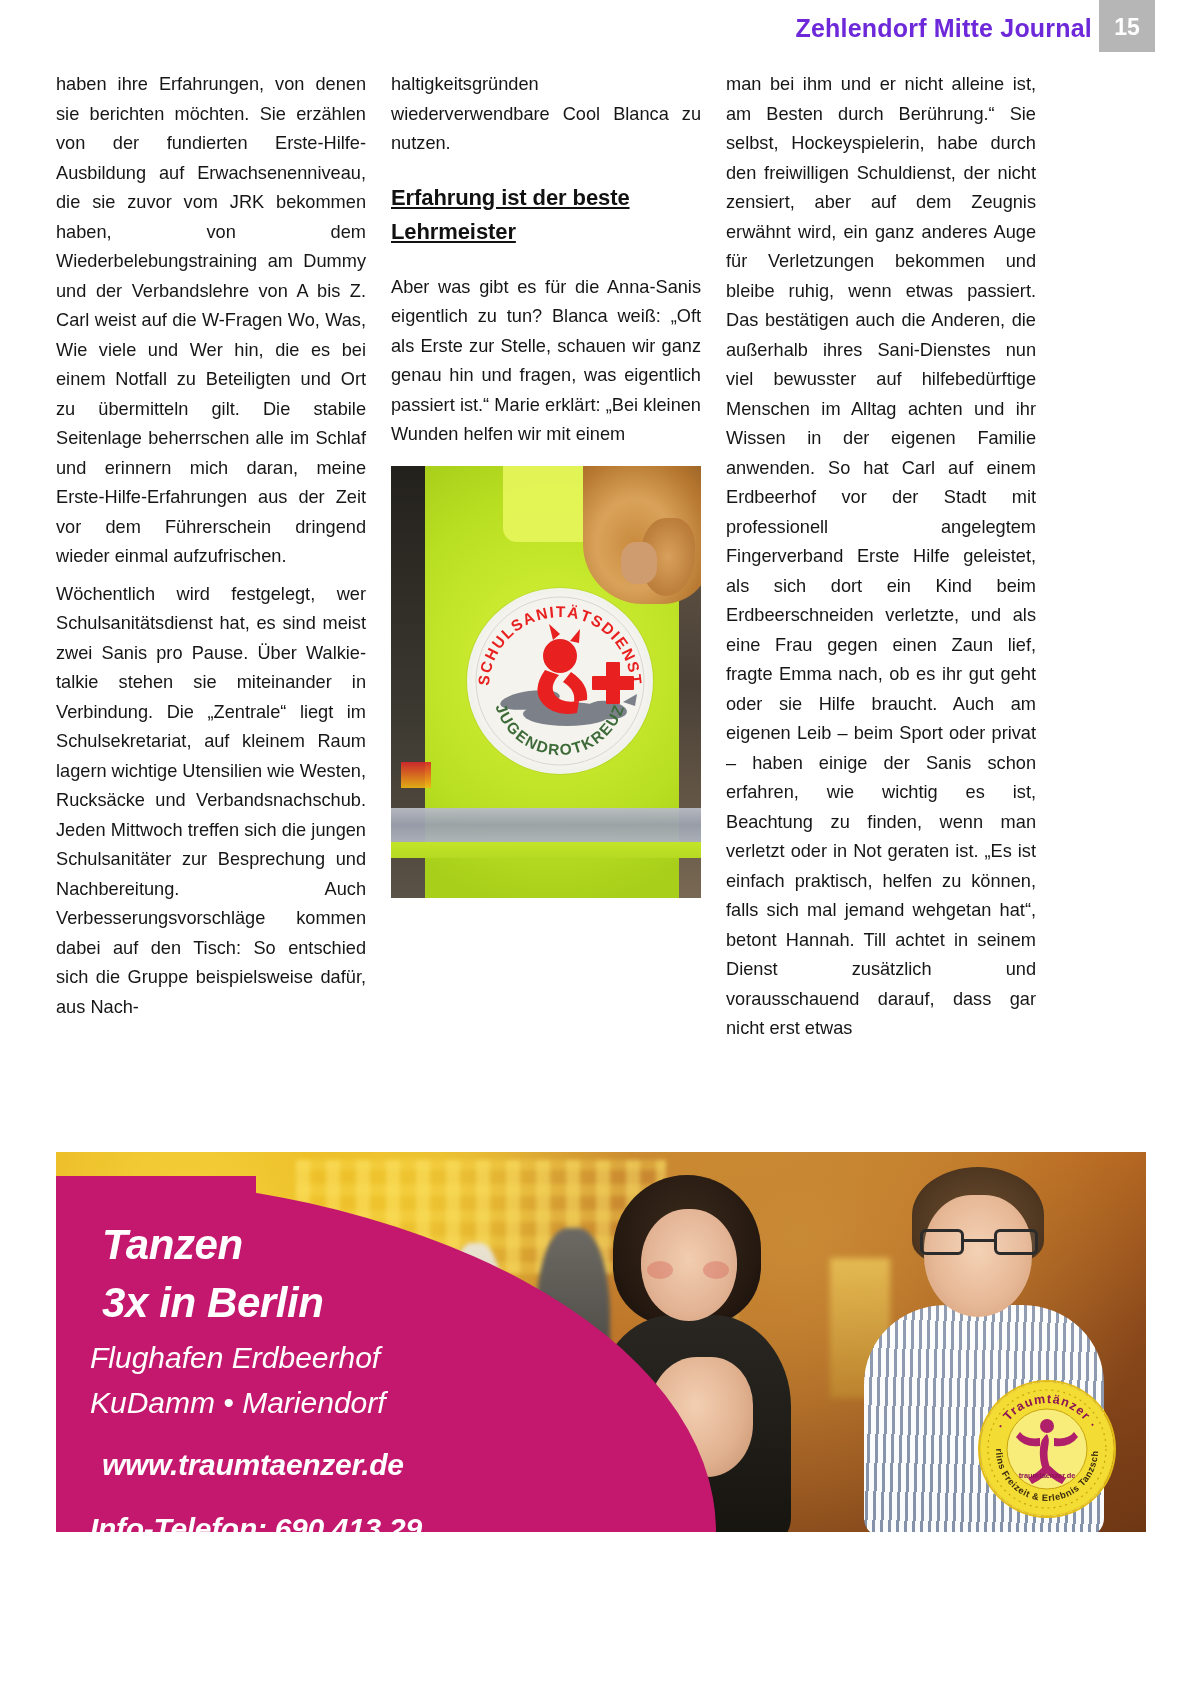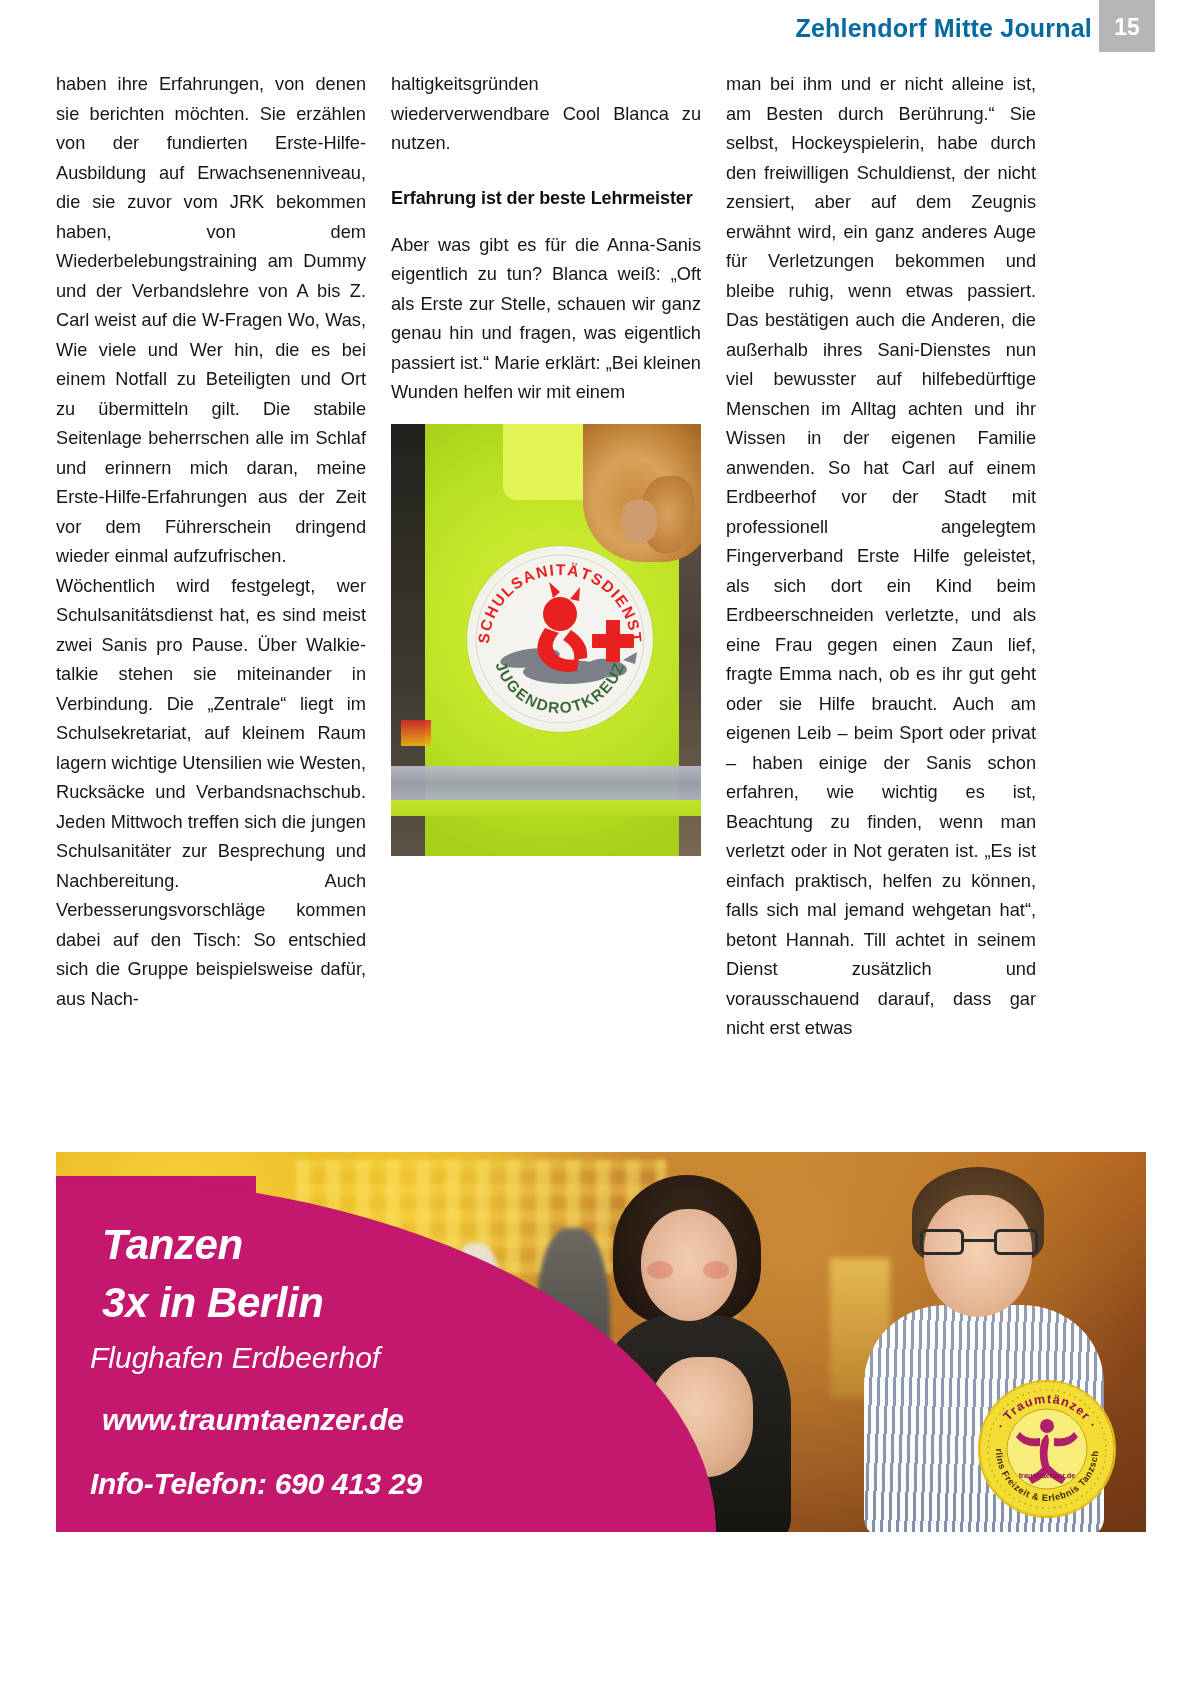--- a/index.html
+++ b/index.html
@@ -20,21 +20,21 @@
     position: absolute;
     top: 0; left: 0; right: 0;
     height: 52px;
   }
   .header-title {
     position: absolute;
     right: 108px;
     top: 14px;
     font-size: 25px;
     font-weight: bold;
-    color: #0369a1;
+    color: #6d28d9;
     letter-spacing: 0.2px;
     white-space: nowrap;
   }
   .page-number-box {
     position: absolute;
     right: 45px;
     top: 0;
     width: 56px;
     height: 52px;
     background: #b6b6b6;
@@ -71,29 +71,30 @@
   .body-text {
     font-size: 18.2px;
     line-height: 29.5px;
     text-align: justify;
     text-justify: inter-word;
     hyphens: manual;
     margin: 0;
     color: #161616;
     font-weight: 400;
   }
-  .body-text + .body-text { margin-top: 0; }
+  .body-text + .body-text { margin-top: 8px; }
 
   .subhead {
-    font-size: 18px;
+    font-size: 22px;
     line-height: 34px;
     font-weight: bold;
     color: #111111;
-    margin: 22px 0 16px 0;
+    margin: 22px 0 24px 0;
     letter-spacing: -0.1px;
+    text-decoration: underline;
   }
 
   
   .photo {
     position: relative;
     width: 310px;
     height: 432px;
     margin: 16px 0 14px 0;
     overflow: hidden;
     background: #2b2b24;
@@ -475,20 +476,21 @@
     </div>
   </div>
 
   <div class="pink-left"></div>
   <div class="pink-shape"></div>
 
   <div class="ad-text">
     <div class="ad-title">Tanzen</div>
     <div class="ad-title">3x in Berlin</div>
     <div class="ad-sub">Flughafen Erdbeerhof</div>
+    <div class="ad-sub">KuDamm • Mariendorf</div>
     <div class="ad-web">www.traumtaenzer.de</div>
     <div class="ad-phone">Info-Telefon: 690 413 29</div>
   </div>
 
   <div class="ad-badge">
     <svg width="134" height="134" viewBox="0 0 134 134" aria-hidden="true">
       <defs>
         <path id="badgeTop" d="M 18,70 A 49,49 0 0 1 116,70" fill="none"></path>
         <path id="badgeBot" d="M 16,68 A 51,51 0 0 0 118,68" fill="none"></path>
       </defs>

